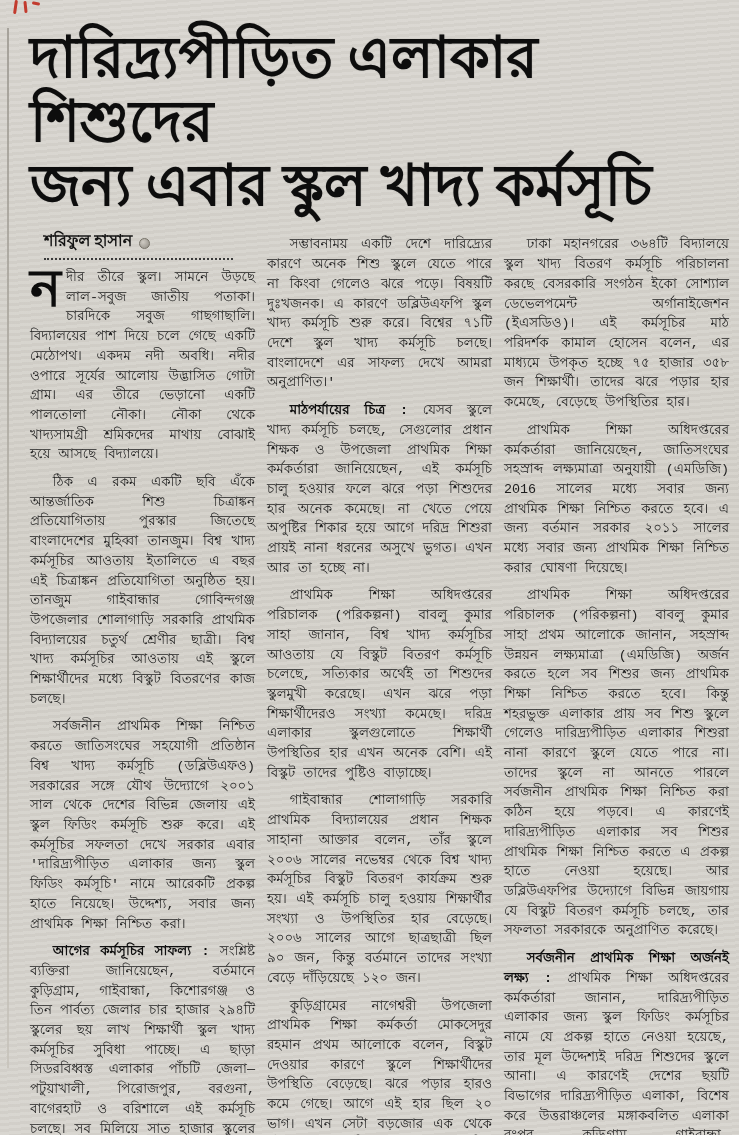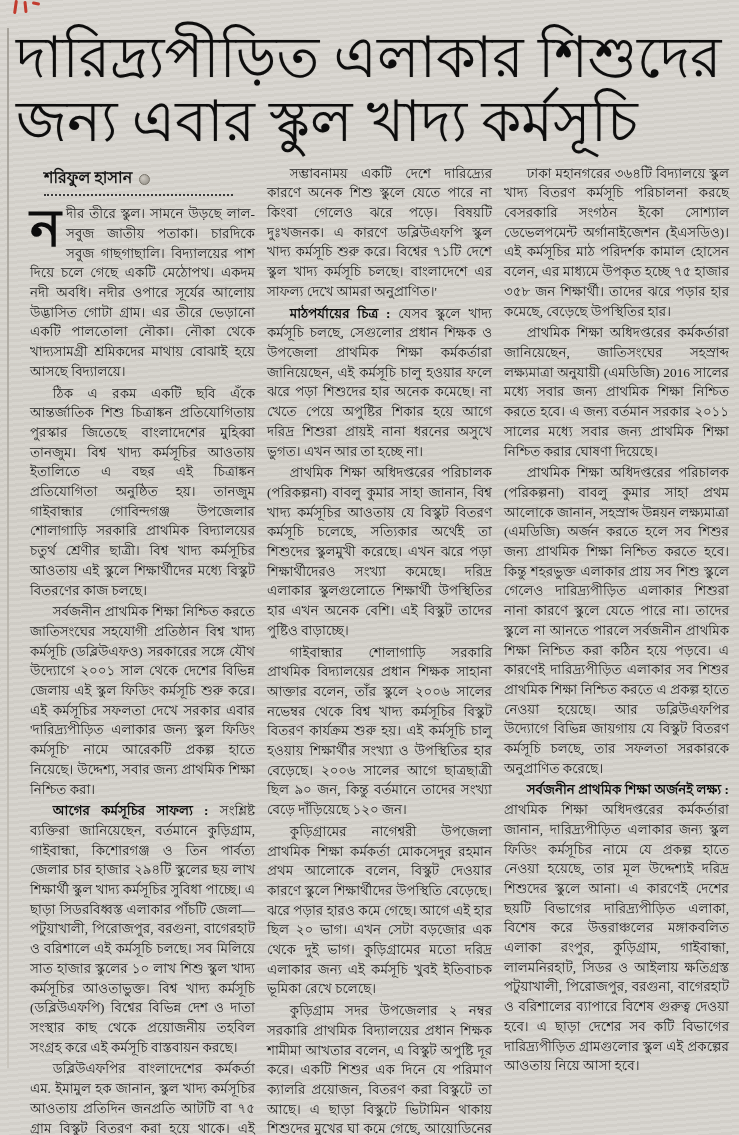--- a/index.html
+++ b/index.html
@@ -20,23 +20,23 @@
     position:absolute;left:7px;top:28px;width:2px;height:1040px;
     background:linear-gradient(180deg,#9a968e,#b7b3aa 60%,#c6c2ba);
     opacity:.8;
   }
   .pen-mark{position:absolute;left:12px;top:0;width:34px;height:16px;}
   .pen-mark i{position:absolute;background:#c23b2e;border-radius:2px;}
   .pen-mark i:nth-child(1){left:2px;top:0;width:3px;height:14px;transform:rotate(8deg);}
   .pen-mark i:nth-child(2){left:12px;top:1px;width:3px;height:12px;transform:rotate(-6deg);}
   .pen-mark i:nth-child(3){left:20px;top:2px;width:8px;height:3px;transform:rotate(12deg);}
   .headline{
-    margin:8px 10px 4px 0;
+    margin:8px 10px 4px 14px;
     color:#0d0d0d;
-    font-weight:normal;
+    font-weight:bold;
     font-size:57px;
     line-height:1.12;
     letter-spacing:0;
     text-shadow:0 0 1px rgba(0,0,0,.35);
   }
   .columns{
     display:flex;
     gap:12px;
     margin:10px 4px 0 14px;
   }
@@ -48,21 +48,21 @@
     line-height:1.47;
     text-align:justify;
   }
   .byline-wrap{margin:2px 0 8px 14px;padding-bottom:5px;border-bottom:2px dotted #3a3a3a;width:84%;}
   .byline{font-weight:bold;font-size:16px;color:#141414;}
   .byline-dot{
     display:inline-block;width:9px;height:9px;border-radius:50%;
     background:radial-gradient(circle at 35% 35%,#cfcbc3,#8e8a82);
     margin-left:7px;vertical-align:middle;border:1px solid #767268;
   }
-  .para{margin:0 0 2px 0;text-indent:1.7em;}
+  .para{margin:8px 0 2px 0;text-indent:1.7em;font-family:Liberation Mono, monospace;}
   .para.first{text-indent:0;}
   .dropcap{
     float:left;
     font-size:52px;line-height:.82;
     font-weight:bold;color:#0c0c0c;
     padding:4px 5px 0 0;
   }
   .subhead{font-weight:bold;color:#0e0e0e;}
 </style>
 </head>

